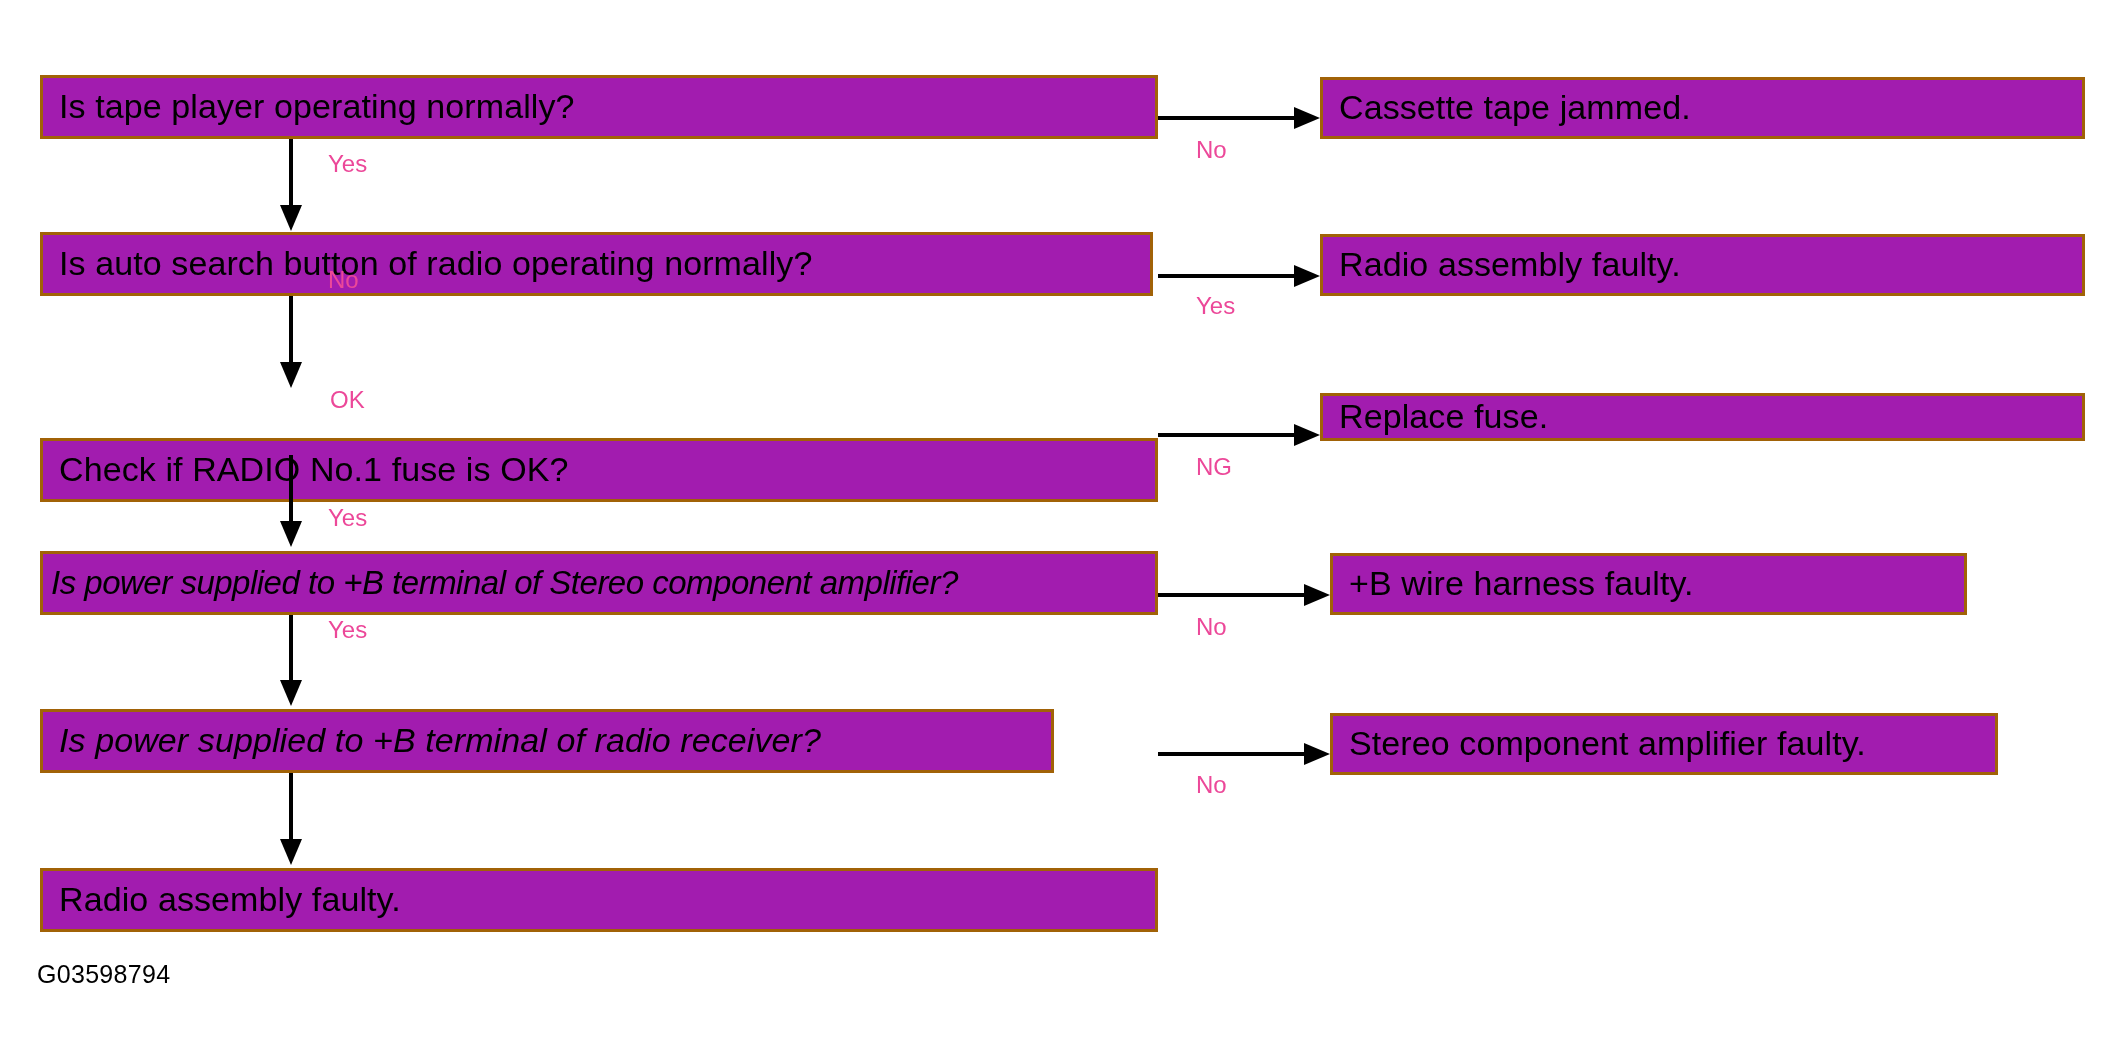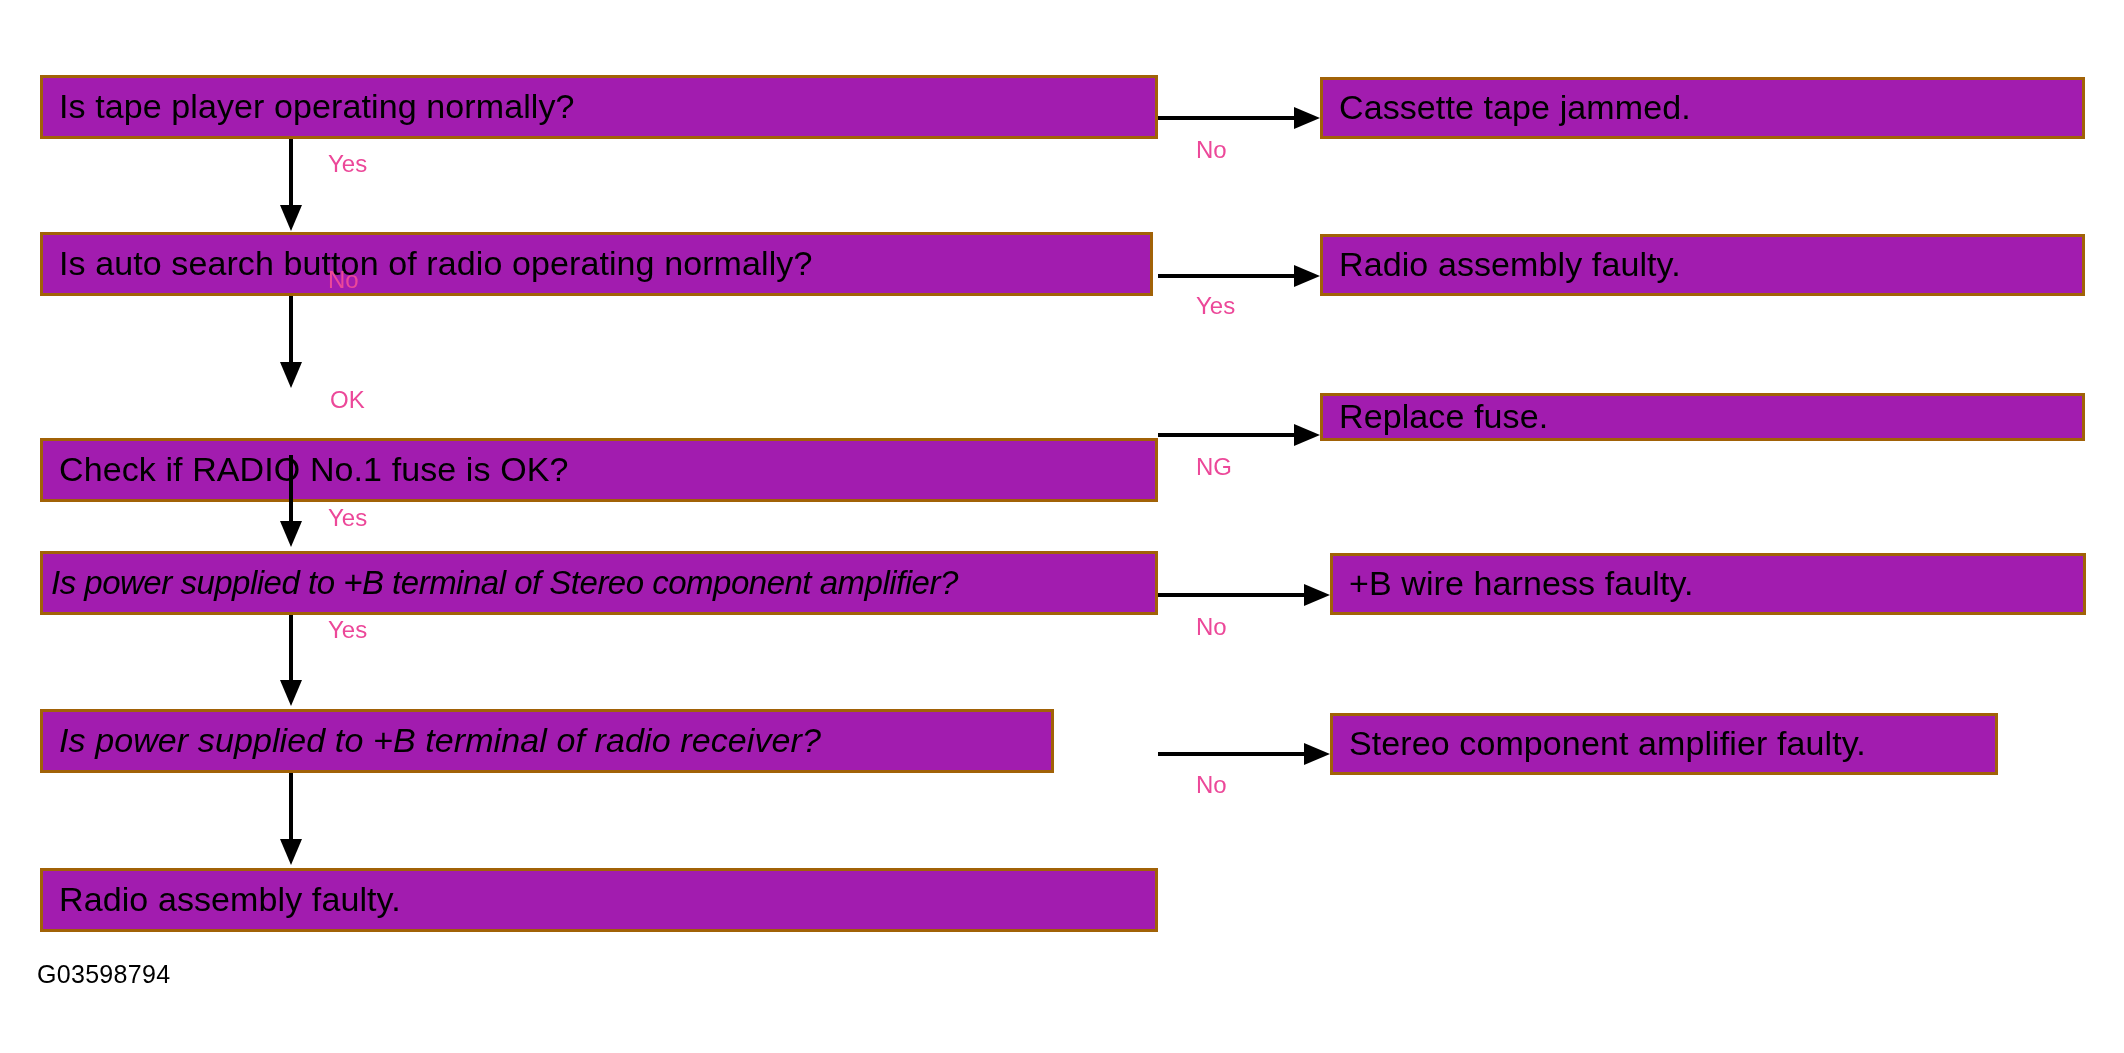--- a/index.html
+++ b/index.html
@@ -124,21 +124,21 @@
   </div>
 
   <div class="node" style="left:1320px; top:234px; width:765px; height:62px;">
     <span class="node-label">Radio assembly faulty.</span>
   </div>
 
   <div class="node" style="left:1320px; top:393px; width:765px; height:48px;">
     <span class="node-label">Replace fuse.</span>
   </div>
 
-  <div class="node" style="left:1330px; top:553px; width:756px; height:62px;">
+  <div class="node" style="left:1330px; top:553px; width:637px; height:62px;">
     <span class="node-label">+B wire harness faulty.</span>
   </div>
 
   <div class="node" style="left:1330px; top:713px; width:668px; height:62px;">
     <span class="node-label">Stereo component amplifier faulty.</span>
   </div>
 
   <div class="vline" style="left:289px; top:139px; height:70px;"></div>
   <div class="arrow-down" style="left:280px; top:205px;"></div>
   <span class="edge-label" style="left:328px; top:152px;">Yes</span>

